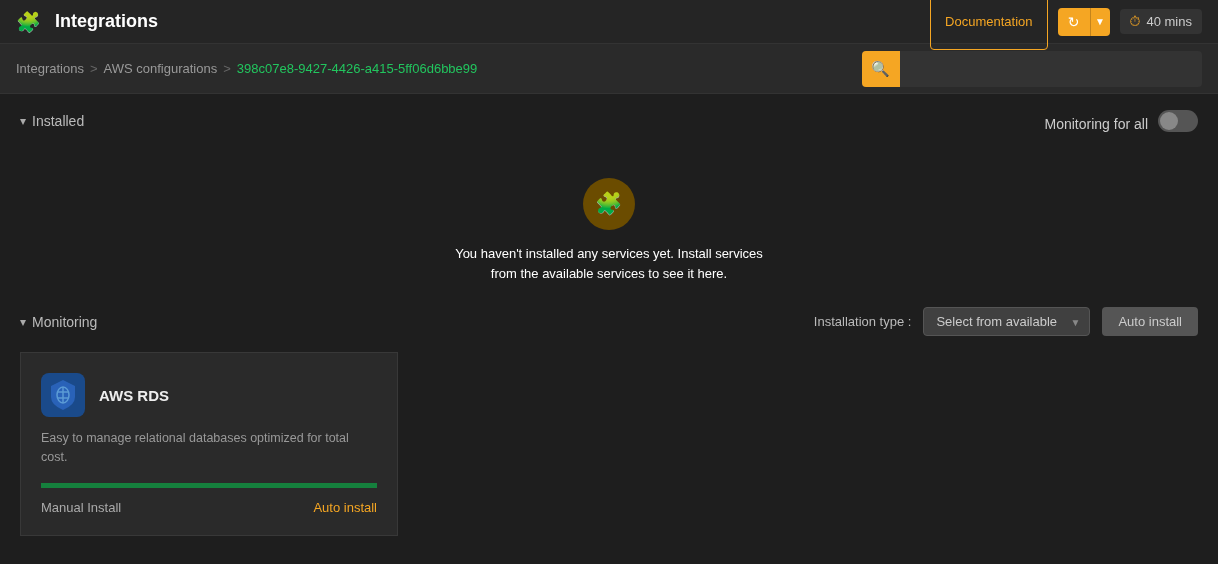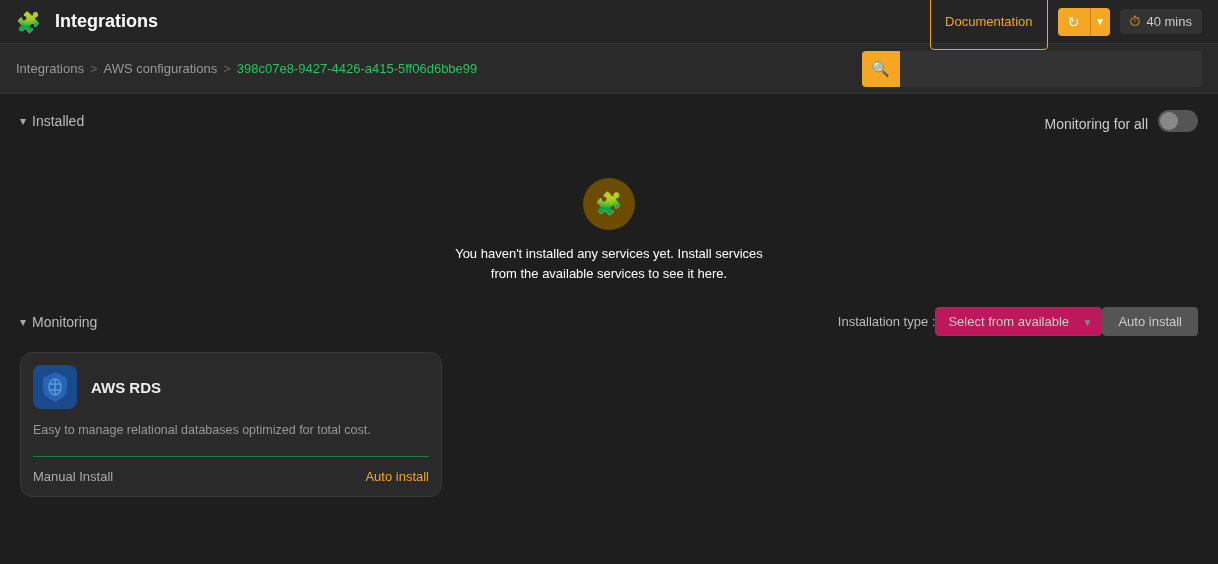--- a/index.html
+++ b/index.html
@@ -232,27 +232,28 @@
       color: #bbb;
       font-size: 14px;
       display: flex;
       align-items: center;
       gap: 6px;
     }
     .install-type-row {
       margin-left: auto;
       display: flex;
       align-items: center;
+      gap: 12px;
     }
     .install-type-label {
       color: #bbb;
       font-size: 13px;
     }
     .install-type-select {
-      background: #be185d;
+      background: #404040;
       border: 1px solid #555;
       color: #ccc;
       padding: 6px 32px 6px 12px;
       border-radius: 4px;
       font-size: 13px;
       cursor: pointer;
       appearance: none;
       -webkit-appearance: none;
       position: relative;
     }
@@ -276,23 +277,23 @@
       color: #ccc;
       padding: 7px 16px;
       border-radius: 4px;
       cursor: pointer;
       font-size: 13px;
     }
 
     
     .service-card {
       background: #2a2a2a;
-      border-radius: 12px;
-      width: 422px;
-      padding: 12px;
+      border-radius: 0;
+      width: 378px;
+      padding: 20px;
       border: 1px solid #383838;
     }
     .service-card-header {
       display: flex;
       align-items: center;
       gap: 14px;
       margin-bottom: 10px;
     }
     .service-logo {
       width: 44px;
@@ -317,21 +318,21 @@
       color: #999;
       font-size: 12.5px;
       line-height: 1.5;
       margin-bottom: 16px;
       margin-top: 12px;
     }
     .card-footer {
       display: flex;
       align-items: center;
       justify-content: space-between;
-      border-top: 1px solid #15803d;
+      border-top: 5px solid #15803d;
       padding-top: 12px;
       margin-top: 4px;
     }
     .btn-manual {
       background: transparent;
       border: none;
       color: #aaa;
       font-size: 13px;
       cursor: pointer;
     }

